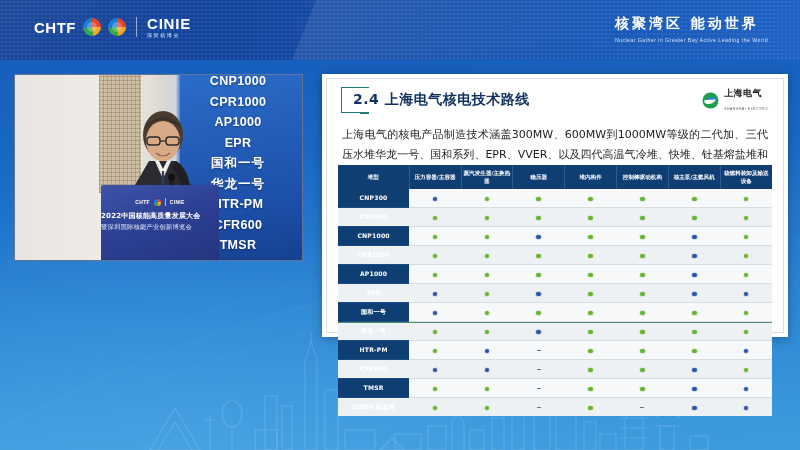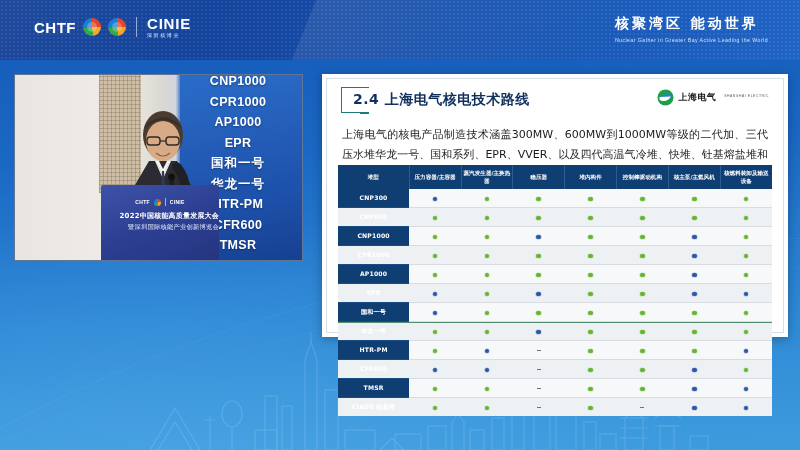--- a/index.html
+++ b/index.html
@@ -113,21 +113,21 @@
     background:linear-gradient(160deg,#3e52a8,#2c3f92 50%,#24357f);
     border-radius:2px 2px 0 0;
     overflow:hidden;
   }
   #podium .plogo { display:flex; align-items:center; justify-content:center; gap:4px; margin-top:13px; }
   #podium .plogo .t { color:#fff; font-size:5px; font-weight:bold; letter-spacing:.3px; }
   #podium .plogo .b { width:7px;height:7px;border-radius:50%;
       background:conic-gradient(#e8442a 0deg 90deg,#f5a623 90deg 180deg,#35a84b 180deg 270deg,#1a7fd4 270deg 360deg);}
   #podium .plogo .v { width:1px;height:8px;background:rgba(255,255,255,.6); }
   #podium .ptxt {
-    text-align:right; color:#fff; font-family:"DejaVu Sans",sans-serif;
+    text-align:left; color:#fff; font-family:"DejaVu Sans",sans-serif;
     font-size:7px; font-weight:bold; line-height:1.55; margin-top:5px; letter-spacing:.2px;
   }
   #podium .ptxt .sub { font-size:6.3px; font-weight:normal; color:#e3eaff; }
 
   
   #slide {
     position:absolute; left:322px; top:74px; width:466px; height:263px;
     background:#ffffff;
     box-shadow:0 2px 10px rgba(0,0,0,.28);
   }
@@ -144,21 +144,21 @@
   #title-frame:before{
     content:""; position:absolute; right:-1.5px; bottom:-1.5px; width:9px; height:1.5px; background:#1f7a7a;
   }
   #slide-title {
     position:absolute; left:26px; top:12px;
     font-family:"DejaVu Sans",sans-serif;
     font-size:14px; font-weight:bold; color:#10305e; letter-spacing:.5px;
   }
   #se-logo { position:absolute; right:14px; top:10px; display:flex; align-items:center; gap:5px; }
   #se-logo .mark { width:17px; height:17px; }
-  #se-logo .names { display:flex; flex-direction:row; line-height:1;gap:8px; }
+  #se-logo .names { display:flex; flex-direction:column; line-height:1;gap:8px; }
   #se-logo .names .cn { font-family:"DejaVu Sans",sans-serif; font-size:9px; font-weight:bold; color:#1a1a1a; letter-spacing:.4px; }
   #se-logo .names .en { font-size:3.4px; color:#5a5a5a; letter-spacing:.55px; margin-top:2px; }
 
   #slide-body {
     position:absolute; left:15px; right:15px; top:46px;
     font-family:"DejaVu Sans",sans-serif;
     font-size:11px; line-height:1.85; color:#1b1b1b; text-align:justify;
   }
 
   

